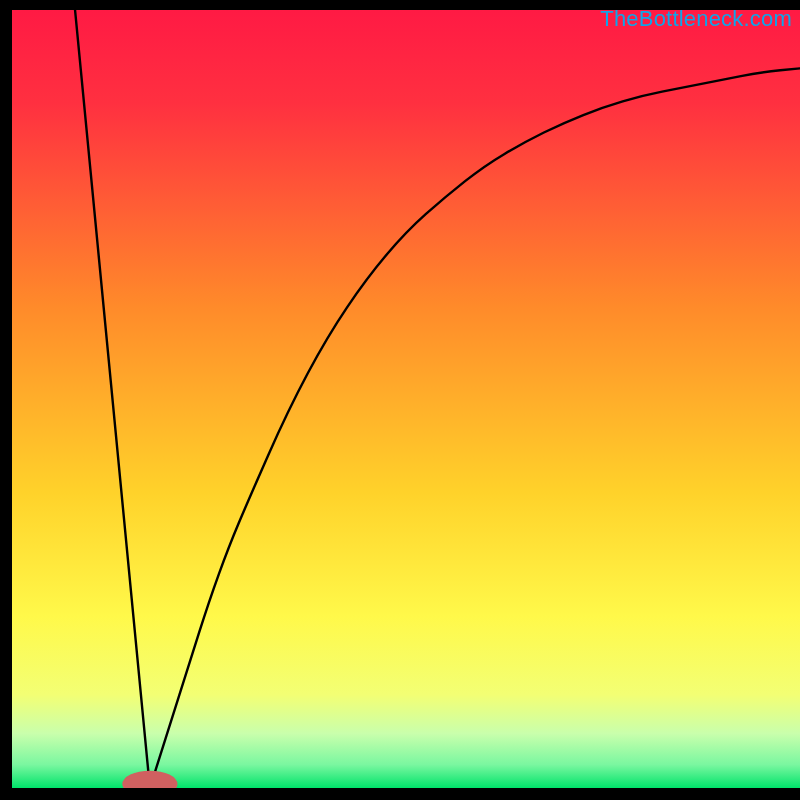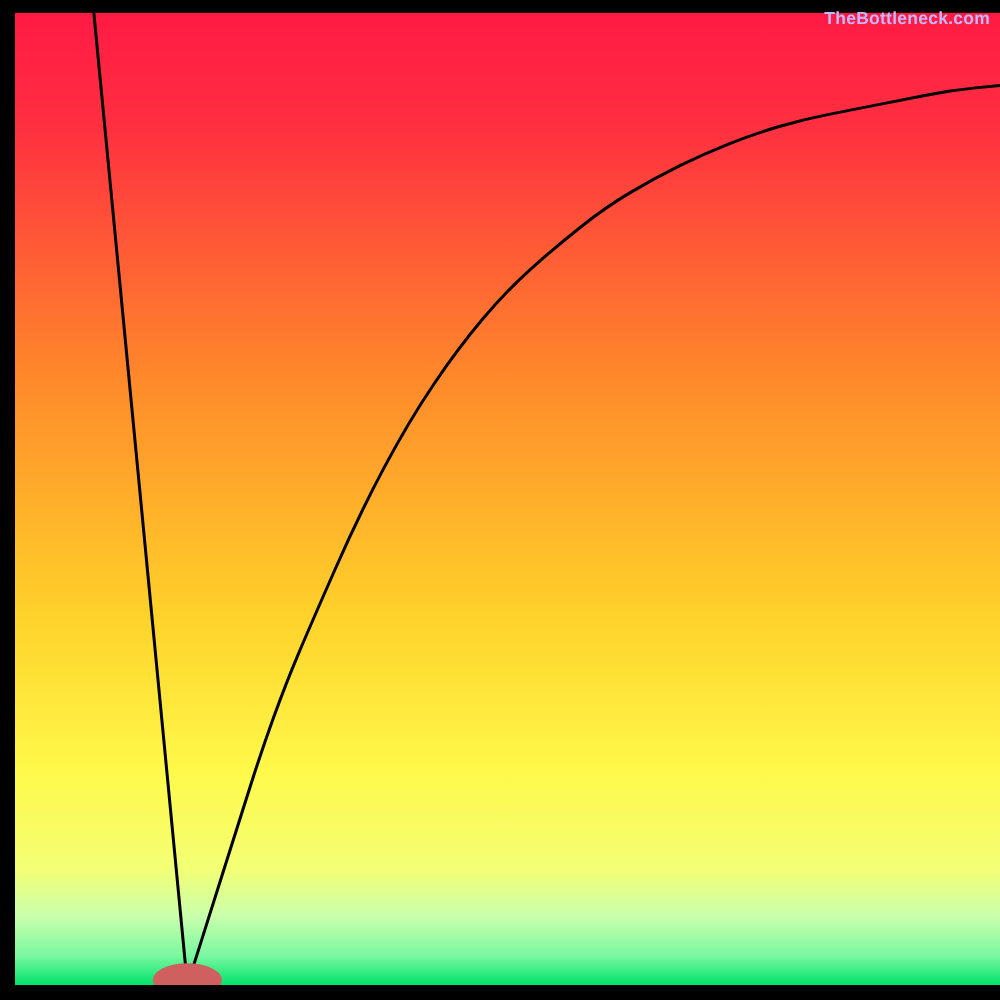--- a/index.html
+++ b/index.html
@@ -21,23 +21,23 @@
     top: 10px;
     left: 12px;
     right: 0;
     bottom: 12px;
     overflow: hidden;
   }
   .watermark {
     position: absolute;
     top: 6px;
     right: 8px;
-    color: #c4b5fd;
-    font-size: 14px;
-    font-weight: 700;
+    color: #0ea5e9;
+    font-size: 22px;
+    font-weight: 400;
     letter-spacing: 0.2px;
     z-index: 5;
   }
 </style>
 </head>
 <body>
 
 <div class="frame">
   <div class="plot-area">
     <svg width="788" height="778" viewBox="0 0 788 778" preserveAspectRatio="none">

